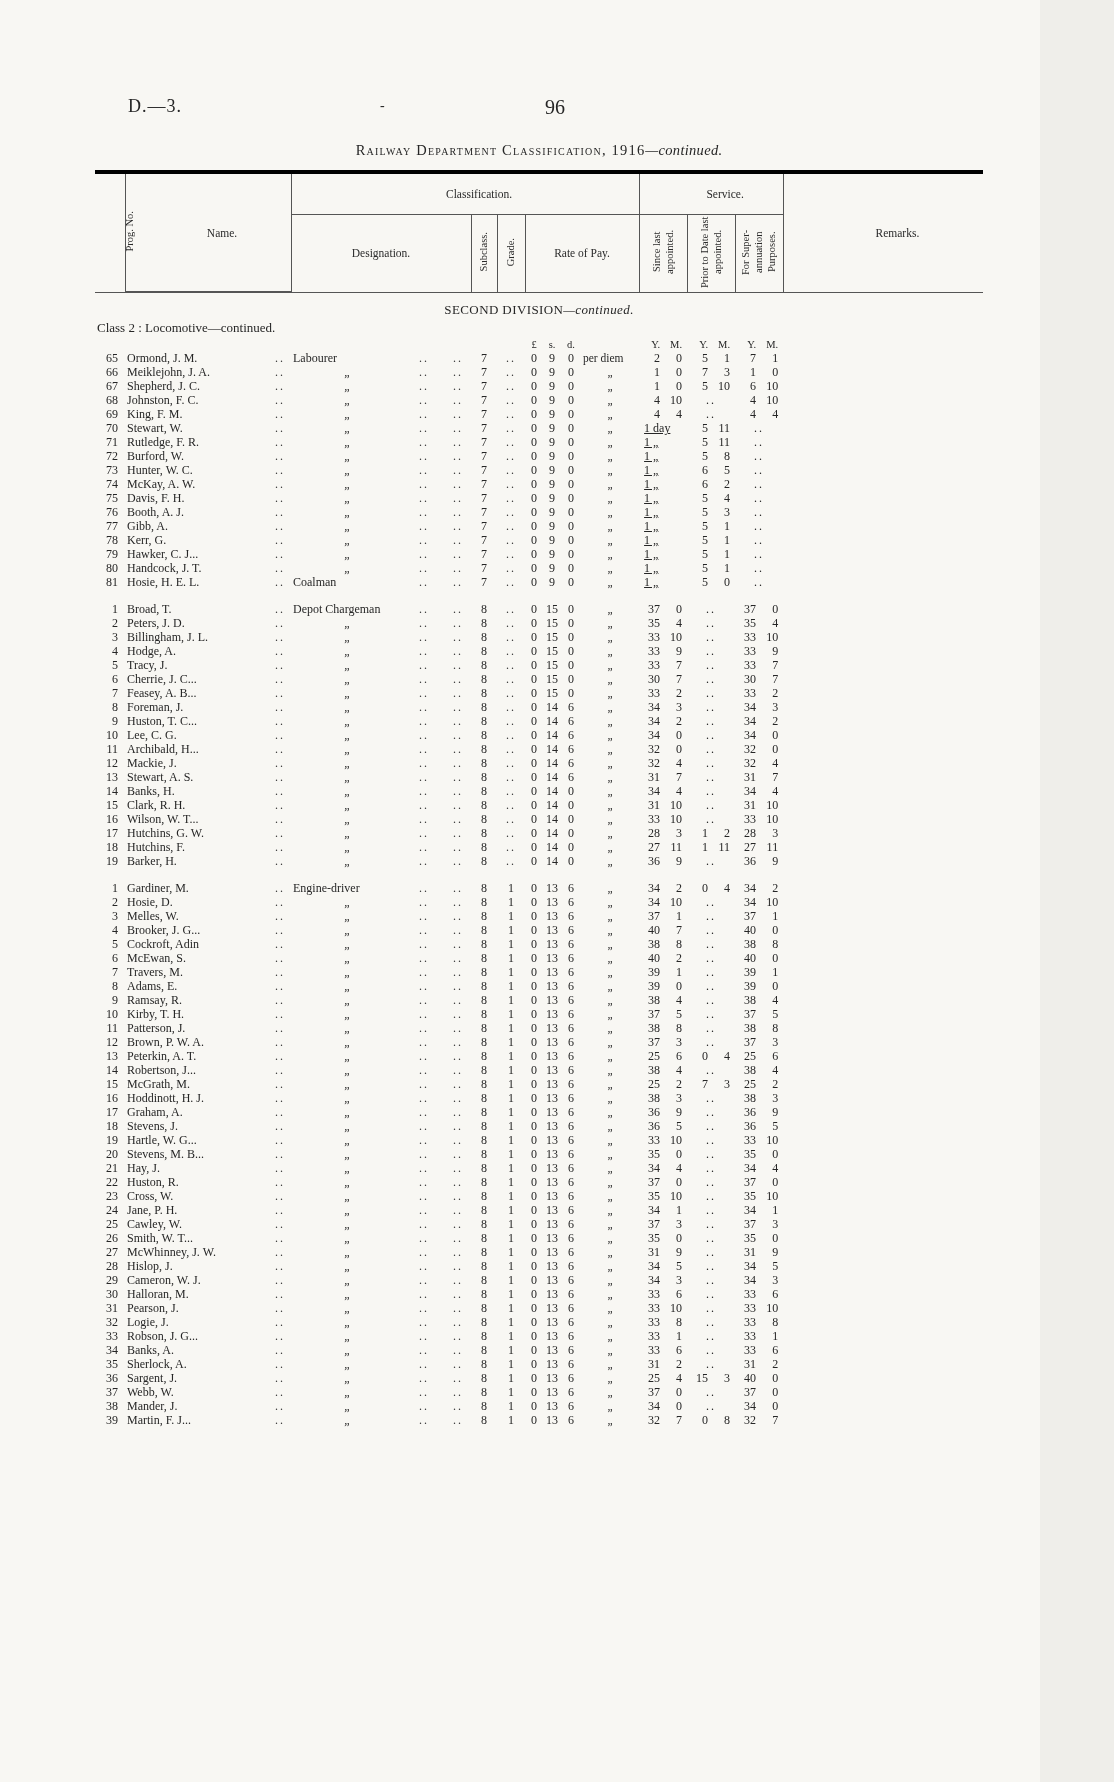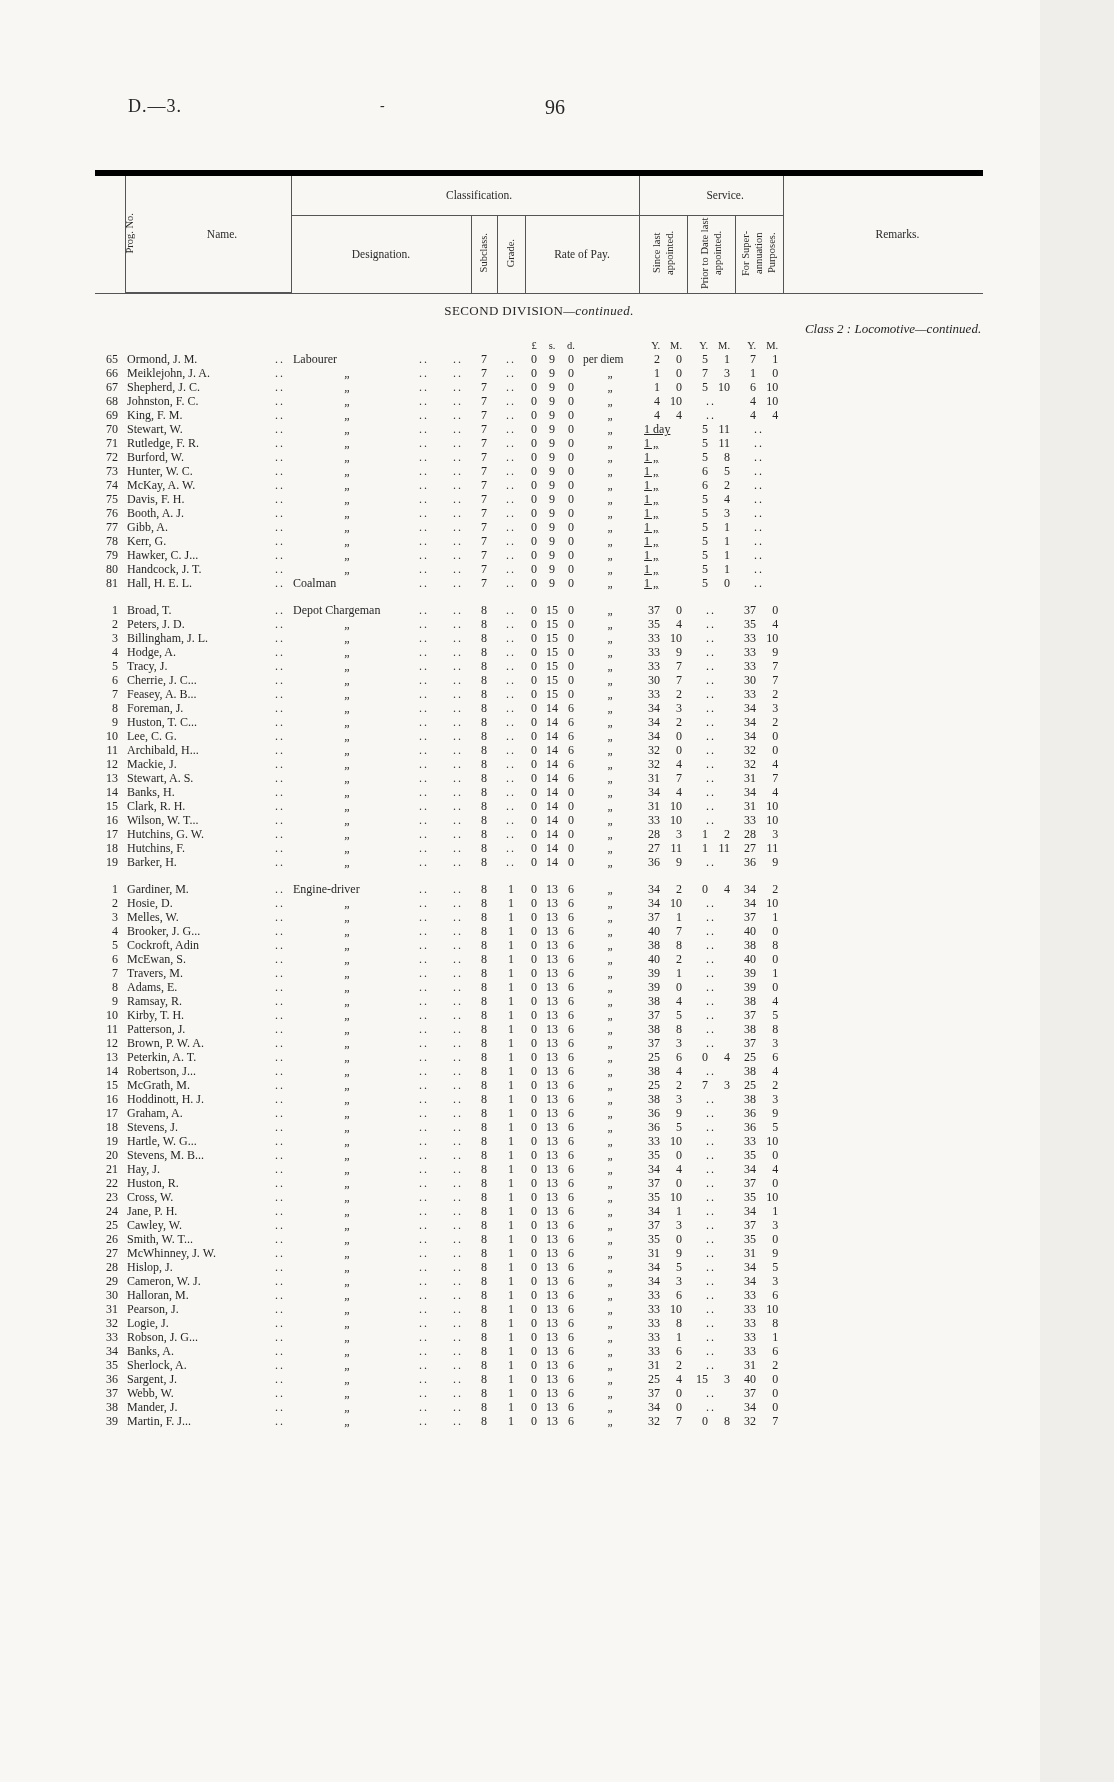--- a/index.html
+++ b/index.html
@@ -12,42 +12,42 @@
   .page-num { position:absolute; left:545px; top:96px; font-size:20px; }
 
   .doc-title { position:absolute; top:142px; left:95px; width:888px; text-align:center; font-size:14.5px; letter-spacing:1.2px; }
   .doc-title .title-main { font-variant:small-caps; }
   .doc-title .title-suffix { font-style:italic; letter-spacing:0.3px; }
 
   table.main-table { position:absolute; top:170px; left:95px; width:888px; border-collapse:collapse; table-layout:fixed; font-size:12px; }
   th { font-weight:normal; font-size:11.5px; color:#2a2a2a; }
 
   
-  tr.h1 th { border-top:6px solid #000000;padding-left:28px; }
+  tr.h1 th { border-top:4px solid #000000;padding-left:28px; }
   th.prog-h  { border-right:1px solid #555; border-bottom:1px solid #555; height:120px; }
   th.name-h  { border-bottom:2.5px double #555; vertical-align:middle; }
   th.class-h { border-left:1px solid #555; border-right:1px solid #555; border-bottom:1px solid #555; height:42px; vertical-align:middle; }
   th.service-h { border-left:1px solid #555; border-right:1px solid #555; border-bottom:1px solid #555; vertical-align:middle;margin-top:33px; }
   th.remarks-h { border-left:1px solid #555; border-bottom:1px solid #555; vertical-align:middle;margin-top:17px; }
   tr.h2 th { border-bottom:1px solid #555; height:78px; }
   th.desig-h { vertical-align:middle; border-left:1px solid #555; }
   th.sub-h, th.grade-h { border-left:1px solid #555; }
   th.pay-h { border-left:1px solid #555; border-right:1px solid #555; vertical-align:middle; }
   th.prior-h, th.super-h { border-left:1px solid #555; }
   th.super-h { border-right:1px solid #555; }
 
   .vcell { vertical-align:middle; text-align:center; }
   .vert { writing-mode:vertical-rl; transform:rotate(180deg); display:inline-block; font-size:10.5px; line-height:1.25; max-height:74px; white-space:normal; }
   th.prog-h .vert { max-height:112px; }
 
   
   tbody td { height:14px; padding:0 2px; vertical-align:bottom; font-size:12px; line-height:13px; white-space:nowrap; overflow:hidden; }
   tr.section-row td { text-align:center; padding-top:9px; font-size:13px; height:24px; letter-spacing:0.4px; }
   tr.section-row .sec-suffix { font-style:italic; }
-  tr.subsection-row td { text-align:right; font-style:italic; font-size:13px; height:18px; }
+  tr.subsection-row td { text-align:left; font-size:13px; height:18px; }
   tr.units-row td { font-size:10.5px; height:17px; }
   td.u-c { text-align:center; }
   td.u-r { text-align:right; padding-right:5px; }
 
   td.prog { text-align:right; padding-right:7px; }
   td.name { text-align:left; }
   td.dots { color:#3c3c3c; letter-spacing:2px; }
   td.c { text-align:center; }
   td.desig.ditto { text-align:center; }
   td.sub, td.grade { text-align:center; }
@@ -60,20 +60,23 @@
   tr.spacer-row td { height:13px; }
 </style>
 </head>
 <body>
 
 <div class="page">
   <div class="doc-ref">D.—3.</div>
   <div class="top-dash">-</div>
   <div class="page-num">96</div>
 
+  <div class="doc-title">
+    <span class="title-main">Railway Department Classification, 1916</span><span class="title-suffix">—continued.</span>
+  </div>
 
   <table class="main-table">
     <colgroup>
       <col style="width:30px">
         <col style="width:148px">
         <col style="width:18px">
         <col style="width:112px">
         <col style="width:42px">
         <col style="width:26px">
         <col style="width:26px">
@@ -436,21 +439,21 @@
           <td class="pay">0</td>
           <td class="per ditto-c">„</td>
           <td class="pair-text" colspan="2">1 „</td>
           <td class="num">5</td>
           <td class="num">1</td>
           <td class="pair-dots" colspan="2">..</td>
           <td class="remarks"></td>
         </tr>
         <tr>
           <td class="prog">81</td>
-          <td class="name">Hall, H. E. L.</td>
+          <td class="name">Hosie, H. E. L.</td>
           <td class="dots">..</td>
           <td class="desig">Coalman</td>
           <td class="dots c">..</td>
           <td class="dots c">..</td>
           <td class="sub">7</td>
           <td class="grade dots">..</td>
           <td class="pay">0</td>
           <td class="pay">9</td>
           <td class="pay">0</td>
           <td class="per ditto-c">„</td>

